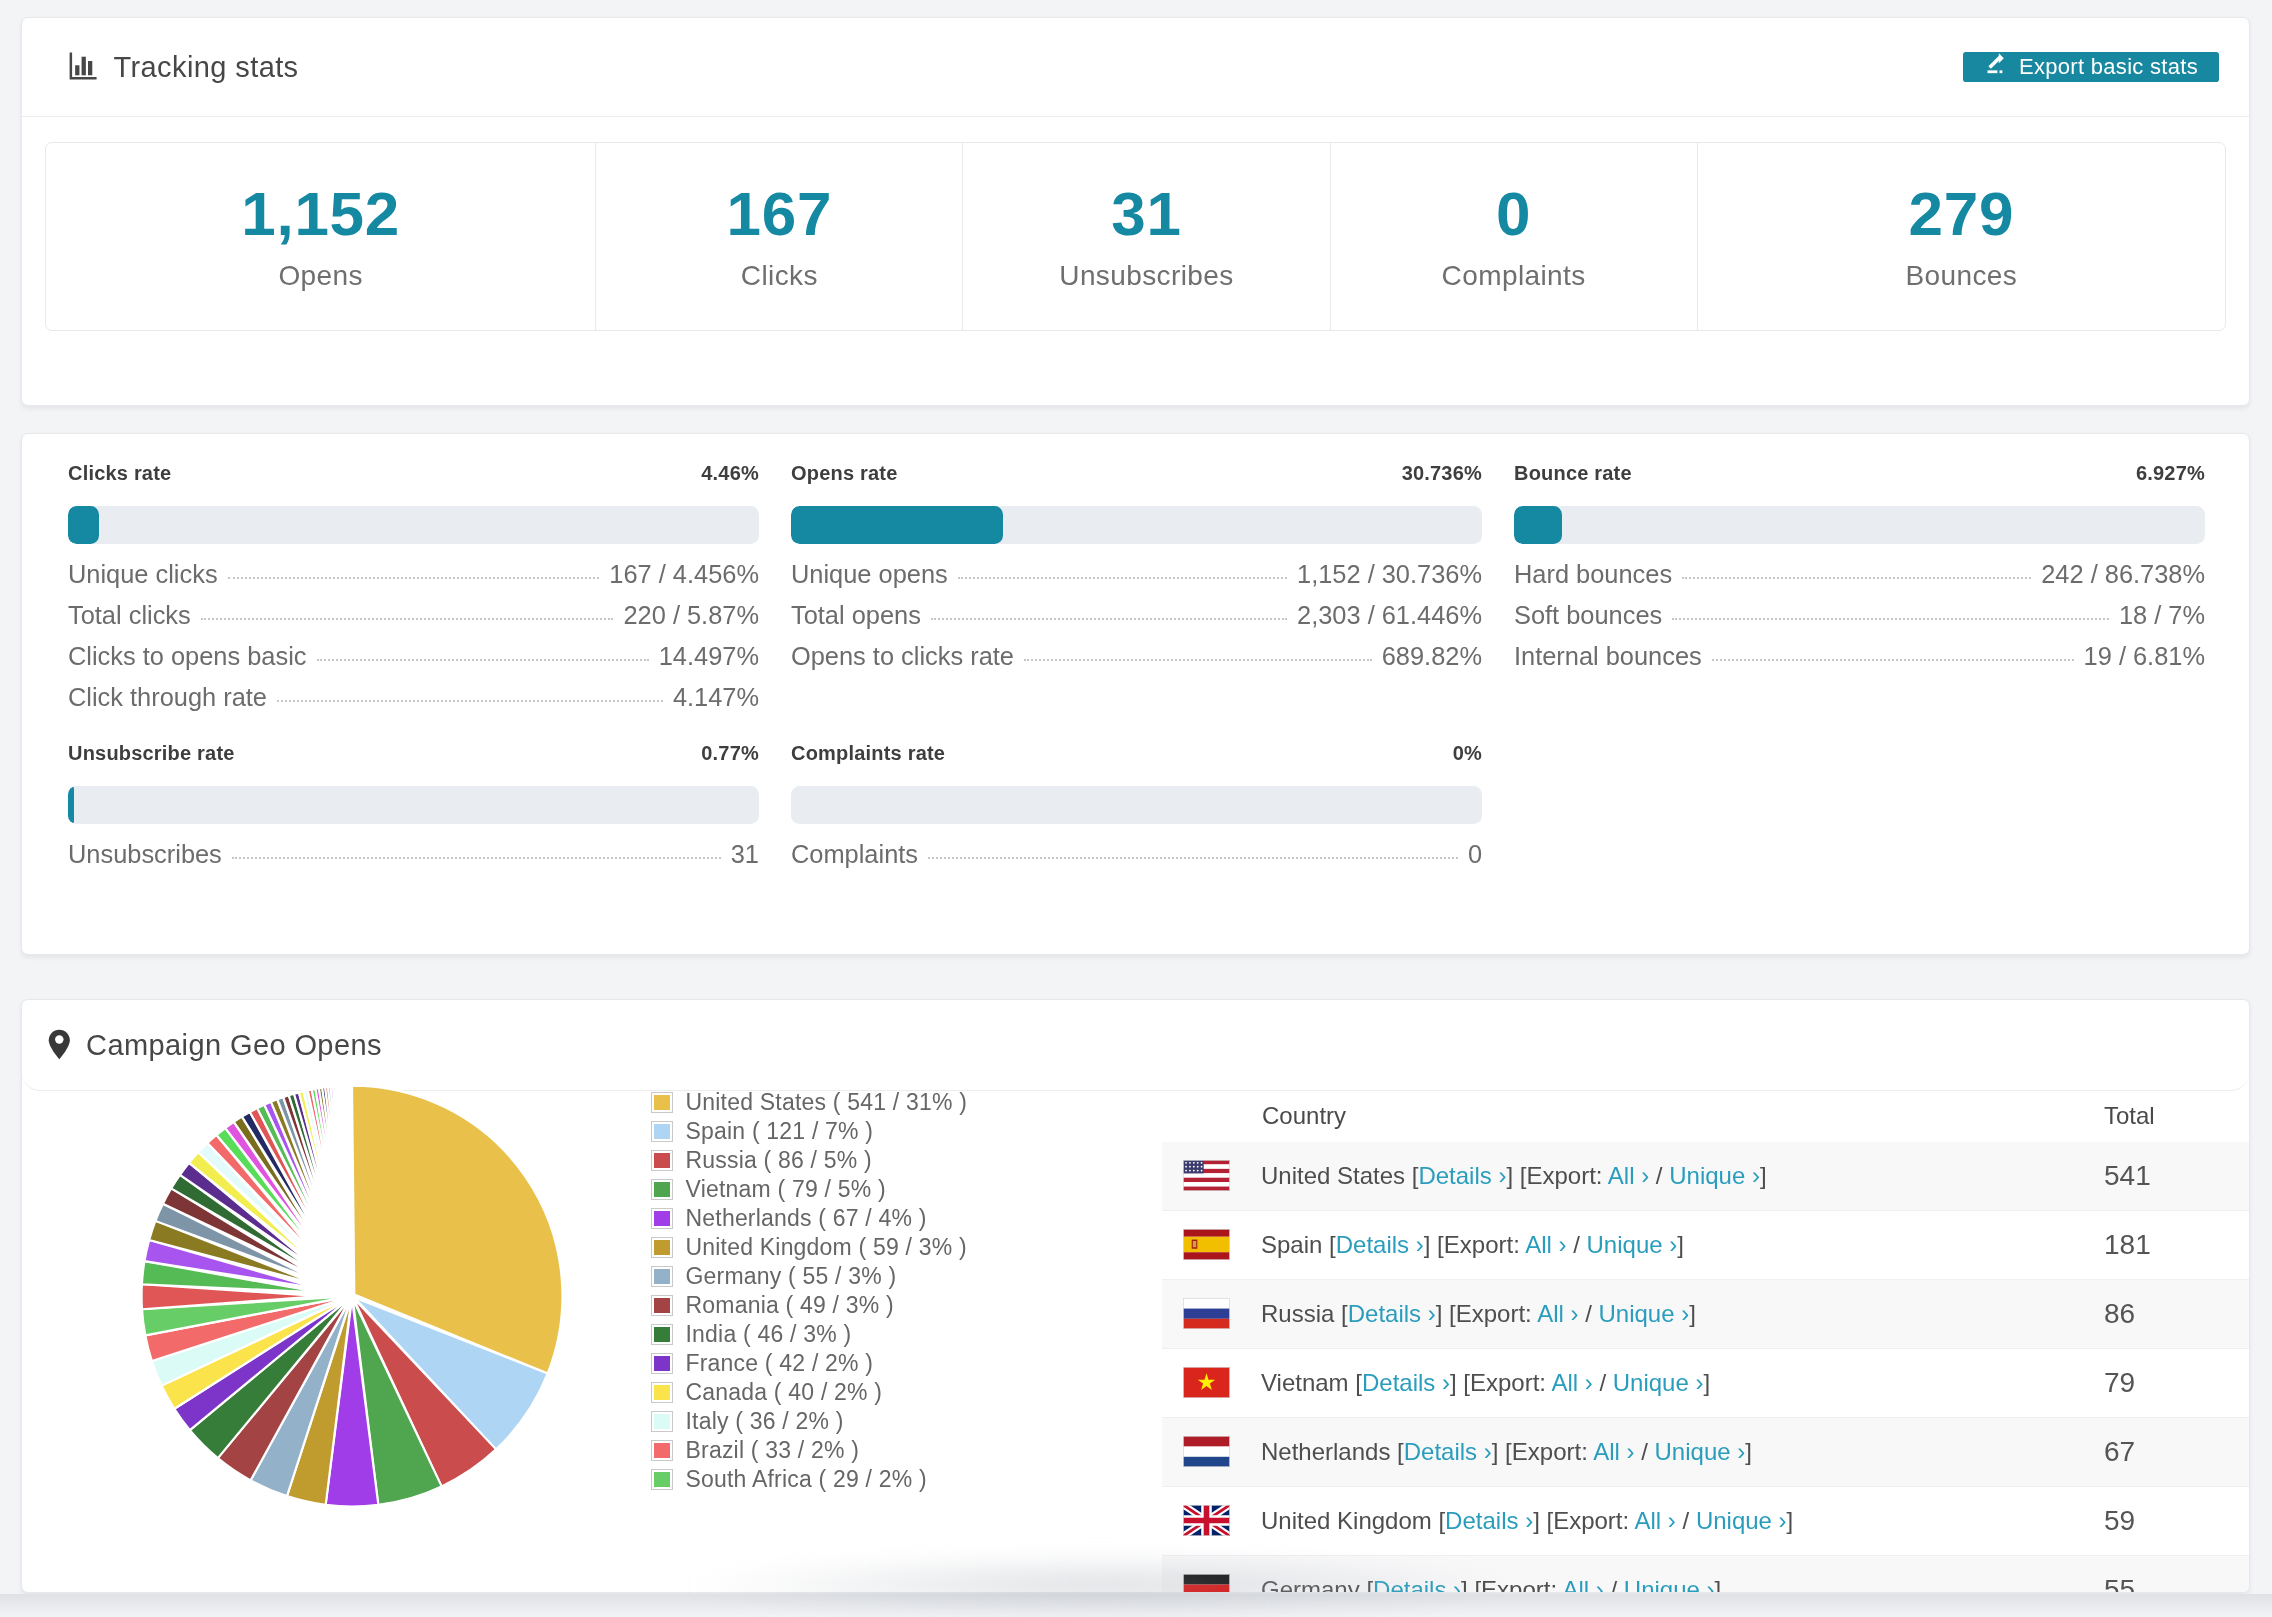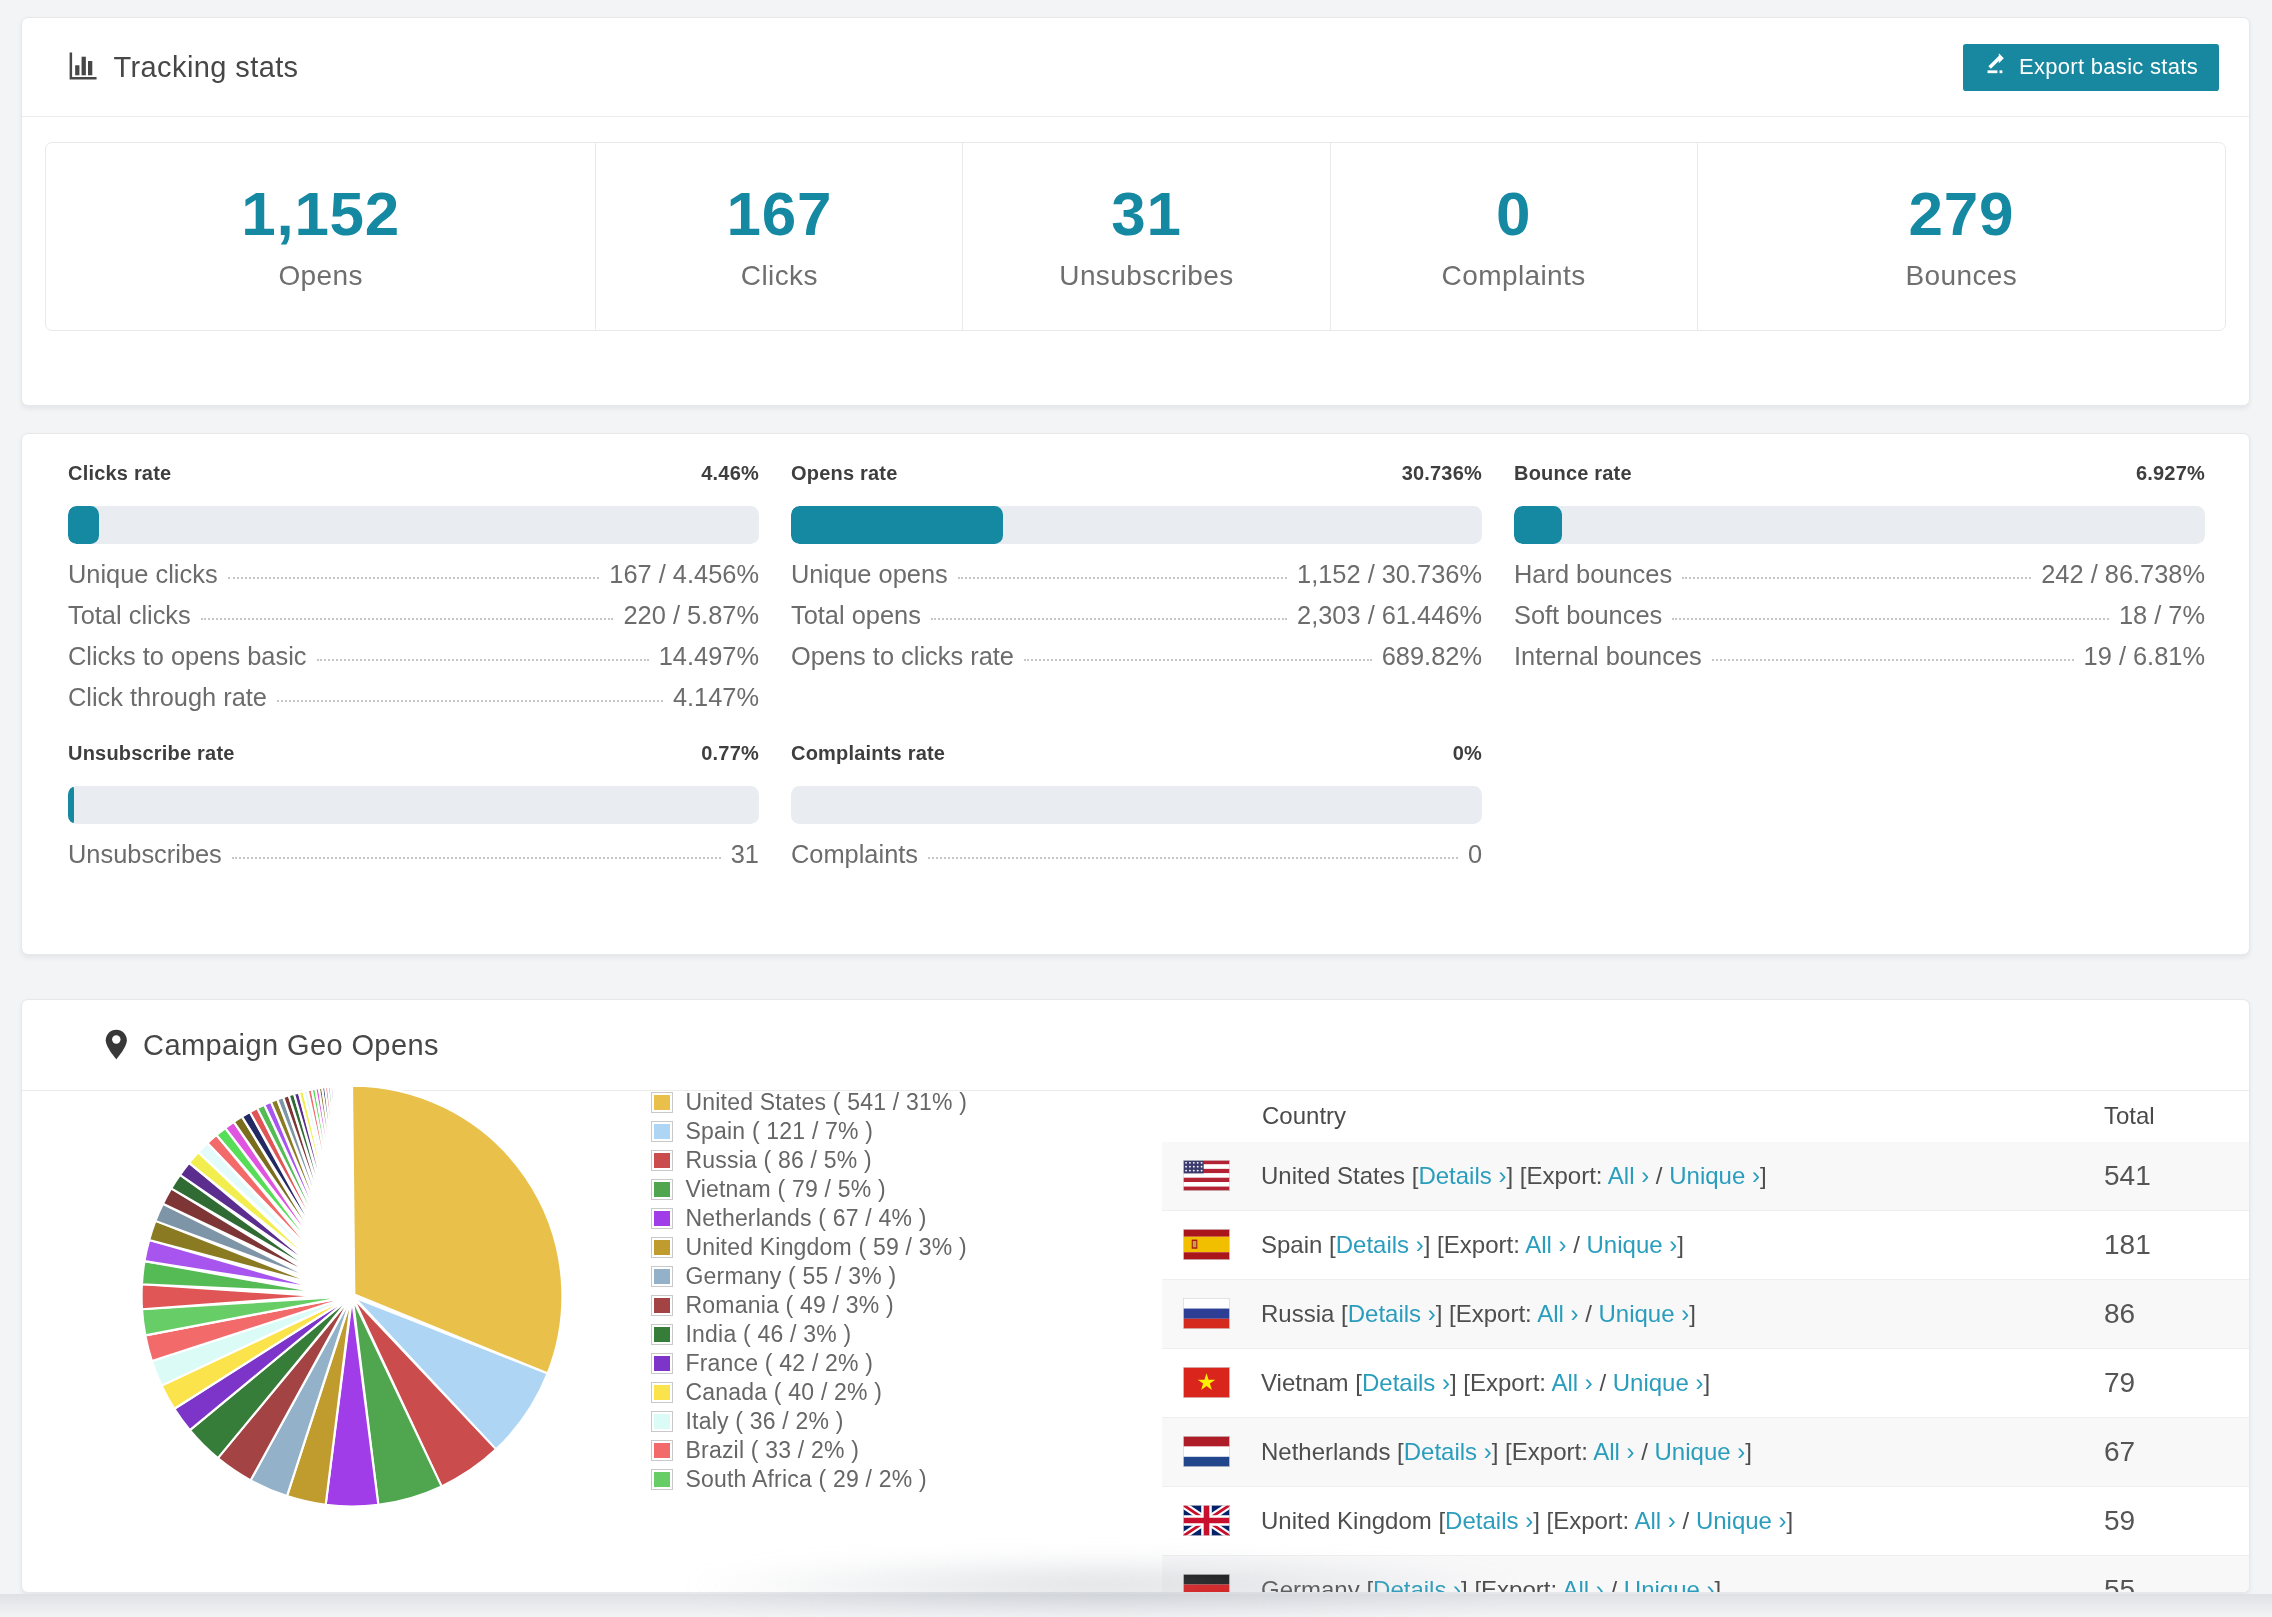--- a/index.html
+++ b/index.html
@@ -18,21 +18,21 @@
   
   #card-tracking{top:17px;height:389px;}
   .card-header{
     display:flex;align-items:center;justify-content:space-between;
     height:98px;padding:0 30px 0 46px;
     border-bottom:0.7px solid #ececec;margin:0 0 0 0;
   }
   .card-header .hleft{display:flex;align-items:center;gap:15.5px;}
   .card-title{font-size:29px;color:#474747;letter-spacing:0.4px;}
   .btn-teal{
-    display:flex;align-items:center;gap:11.3px;height:47px;padding:0 21px;
+    display:flex;align-items:center;gap:11.3px;height:30px;padding:0 21px;
     background:#17889f;color:#ffffff;font-size:22px;letter-spacing:0.3px;
     border:none;border-radius:2.8px;cursor:pointer;font-family:inherit;
   }
   #stats-group{
     display:flex;margin:25px auto 0 auto;width:2181px;height:189px;
     border:0.7px solid #e9e9e9;border-radius:7px;box-sizing:border-box;
   }
   .statbox{
     border-right:0.7px solid #e9e9e9;box-sizing:border-box;
     display:flex;flex-direction:column;align-items:center;padding-top:35px;
@@ -48,21 +48,21 @@
   }
   .rate-head{display:flex;align-items:baseline;justify-content:space-between;}
   .rate-title,.rate-value{font-size:20px;font-weight:700;color:#3e3e3e;letter-spacing:0.2px;}
   .progress{height:38px;background:#e9ecf0;border-radius:8.5px;margin-top:21px;overflow:hidden;}
   .progress .fill{height:100%;background:#1588a2;border-radius:8.5px;}
   .rate-rows{margin-top:18.4px;}
   .rrow{display:flex;align-items:baseline;font-size:25.4px;color:#6c6c6c;margin-top:15.5px;line-height:25.4px;}
   .rrow .leader{flex:1;border-bottom:2.1px dotted #c6c6c6;margin:0 10px;position:relative;top:-4.2px;}
   
   #card-geo{top:999px;height:594px;overflow:hidden;}
-  #card-geo .card-header{height:90px;padding-left:83px;}
+  #card-geo .card-header{height:90px;padding-left:26px;border-radius:18px;}
   #geo-pie{position:absolute;left:97px;top:63px;}
   #geo-legend{position:absolute;left:630px;top:88px;}
   .legend-item{display:flex;align-items:center;gap:14px;height:29px;}
   .legend-swatch{
     width:15.5px;height:15.5px;border:2.1px solid #ffffff;outline:0.7px solid #c9c9c9;
     flex:0 0 auto;
   }
   .legend-label{font-size:23px;color:#666666;letter-spacing:0.2px;white-space:nowrap;}
   #geo-table{position:absolute;left:1140px;top:90px;width:1087px;}
   .gt-header{position:relative;height:52px;}

